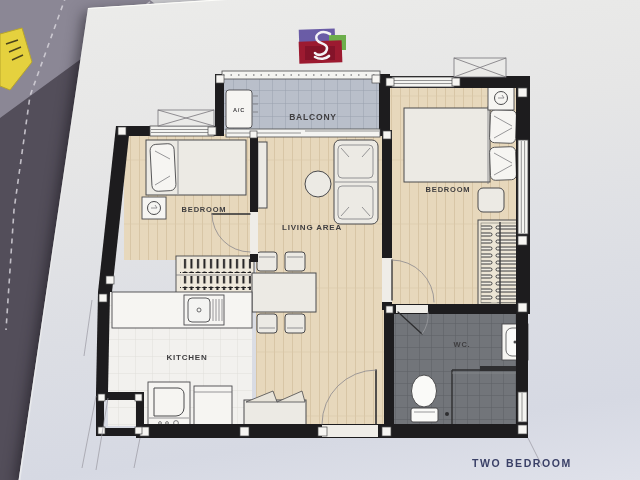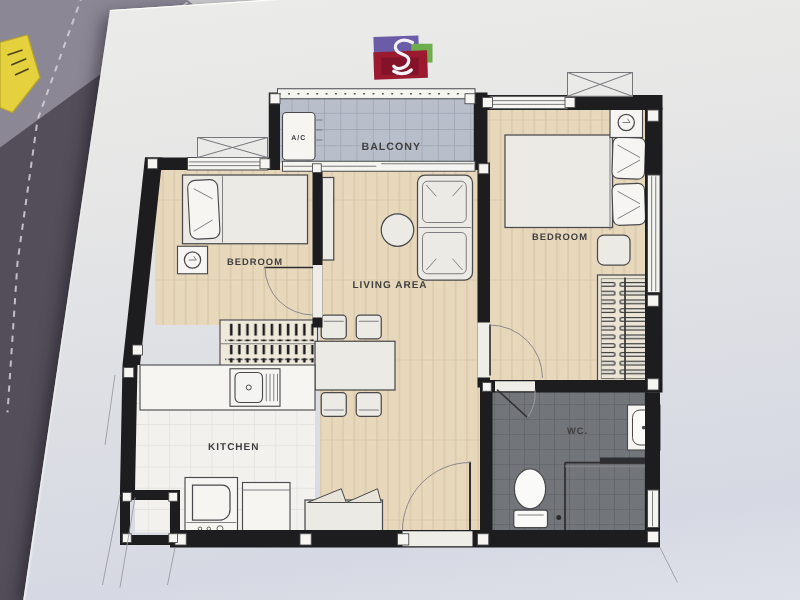--- a/index.html
+++ b/index.html
@@ -327,14 +327,15 @@
     <g>
       <text class="lbl" x="313" y="120" font-size="8.5" text-anchor="middle">BALCONY</text>
       <text class="lbl" x="204" y="212" font-size="7.5" text-anchor="middle">BEDROOM</text>
       <text class="lbl" x="312" y="230" font-size="8" text-anchor="middle">LIVING AREA</text>
       <text class="lbl" x="448" y="192" font-size="7.5" text-anchor="middle">BEDROOM</text>
       <text class="lbl" x="187" y="360" font-size="8" text-anchor="middle">KITCHEN</text>
       <text class="lbl" x="462" y="347" font-size="7.5" text-anchor="middle" fill="#2c2c2e">WC.</text>
     </g>
   </svg>
 
+  <div class="caption">TWO BEDROOM</div>
 </div>
 </div>
 
 </body></html>

